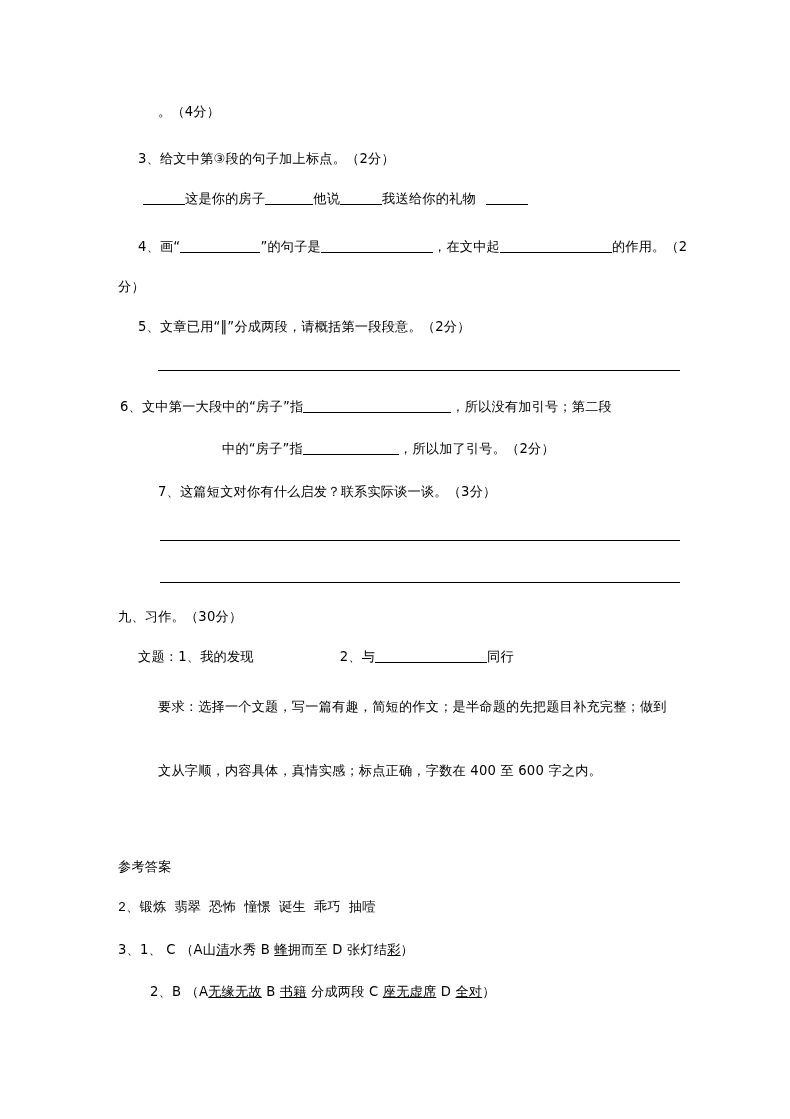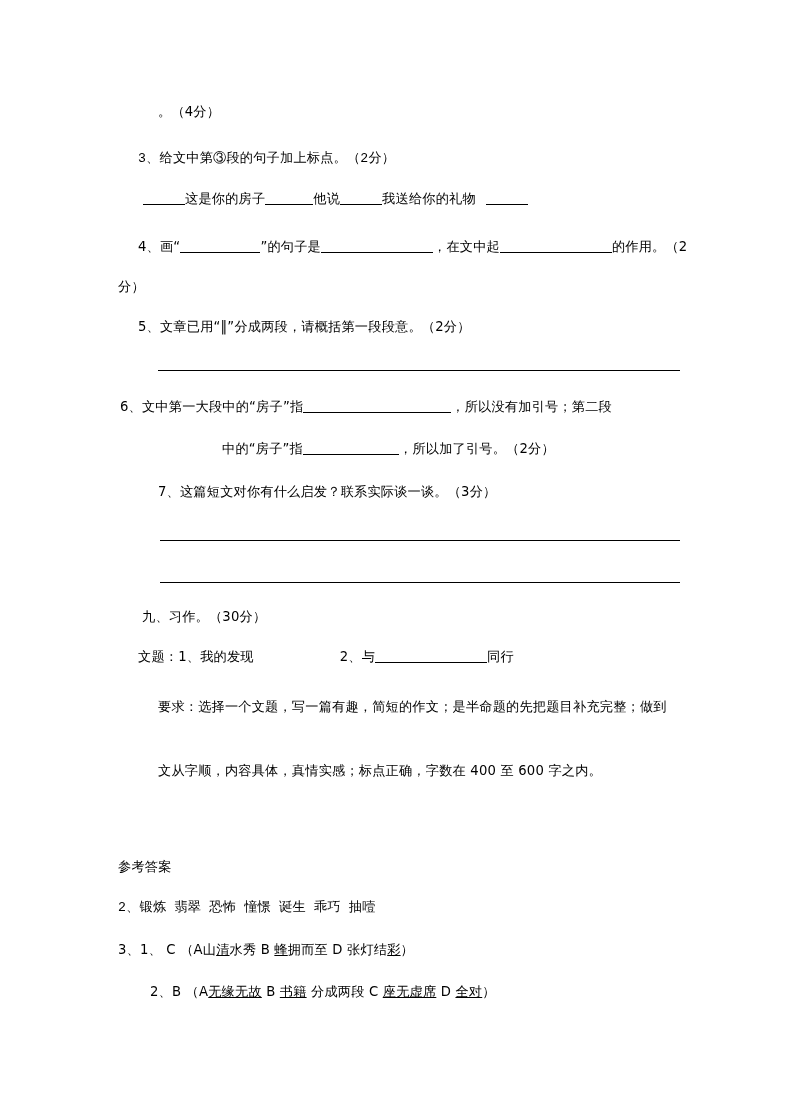--- a/index.html
+++ b/index.html
@@ -68,21 +68,21 @@
   .sp-wide { display: inline-block; width: 86px; }
 </style>
 </head>
 <body>
 
 <div class="page">
   <div class="content">
 
     <div class="line indent3" style="top:105px;">。（4分）</div>
 
-    <div class="line indent2" style="top:152px;font-family:Liberation Mono, monospace;">3、给文中第③段的句子加上标点。（2分）</div>
+    <div class="line indent2" style="top:152px;">3、给文中第③段的句子加上标点。（2分）</div>
 
     <div class="line" style="left:143px; top:192px;text-align:center;">
       <span class="blank b-sm"></span><span>这是你的房子</span><span class="blank b-smm"></span><span>他说</span><span class="blank b-sm"></span><span>我送给你的礼物</span><span class="sp"></span><span class="blank b-sm"></span>
     </div>
 
     <div class="line indent2" style="top:240px;">
       <span>4、画“</span><span class="blank b-lg"></span><span>”的句子是</span><span class="blank b-xxl"></span><span>，在文中起</span><span class="blank b-xxl"></span><span>的作用。（2</span>
     </div>
     <div class="line" style="left:118px; top:280px;">分）</div>
 
@@ -95,21 +95,21 @@
     </div>
     <div class="line indent5" style="top:442px;padding-left:24px;">
       <span>中的“房子”指</span><span class="blank b-xl"></span><span>，所以加了引号。（2分）</span>
     </div>
 
     <div class="line indent3" style="top:485px;">7、这篇短文对你有什么启发？联系实际谈一谈。（3分）</div>
 
     <div class="rule" style="left:160px; top:540px; width:520px;"></div>
     <div class="rule" style="left:160px; top:582px; width:520px;"></div>
 
-    <div class="line" style="left:118px; top:610px;margin-left:24px;">九、习作。（30分）</div>
+    <div class="line" style="left:118px; top:610px;">九、习作。（30分）</div>
 
     <div class="line indent2" style="top:650px;">
       <span>文题：1、我的发现</span><span class="sp-wide"></span><span>2、与</span><span class="blank b-xxl"></span><span>同行</span>
     </div>
 
     <div class="line indent2" style="top:700px;margin-left:20px;">要求：选择一个文题，写一篇有趣，简短的作文；是半命题的先把题目补充完整；做到</div>
     <div class="line indent3" style="top:764px;">文从字顺，内容具体，真情实感；标点正确，字数在 400 至 600 字之内。</div>
 
     <div class="line" style="left:118px; top:860px;">参考答案</div>
 

